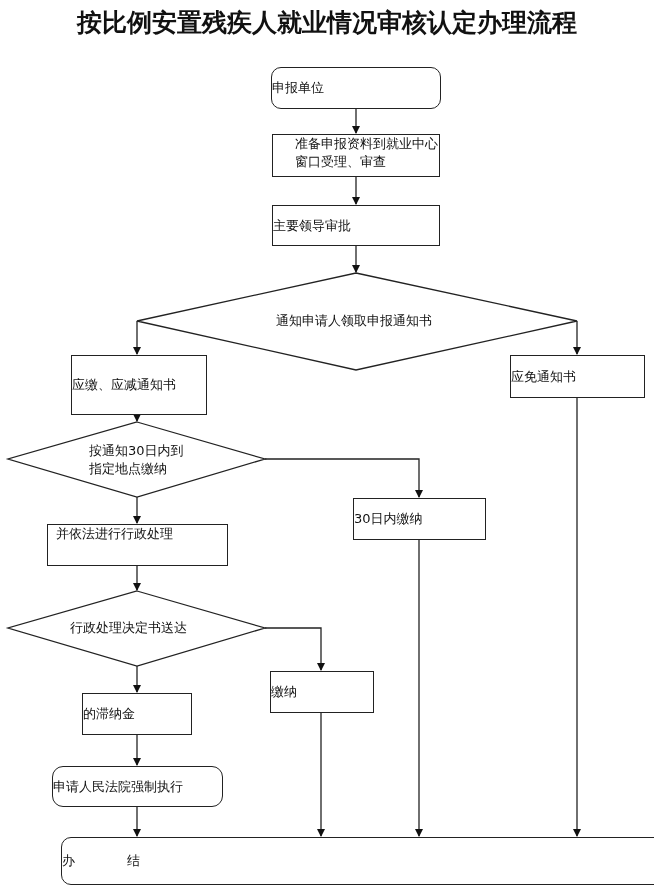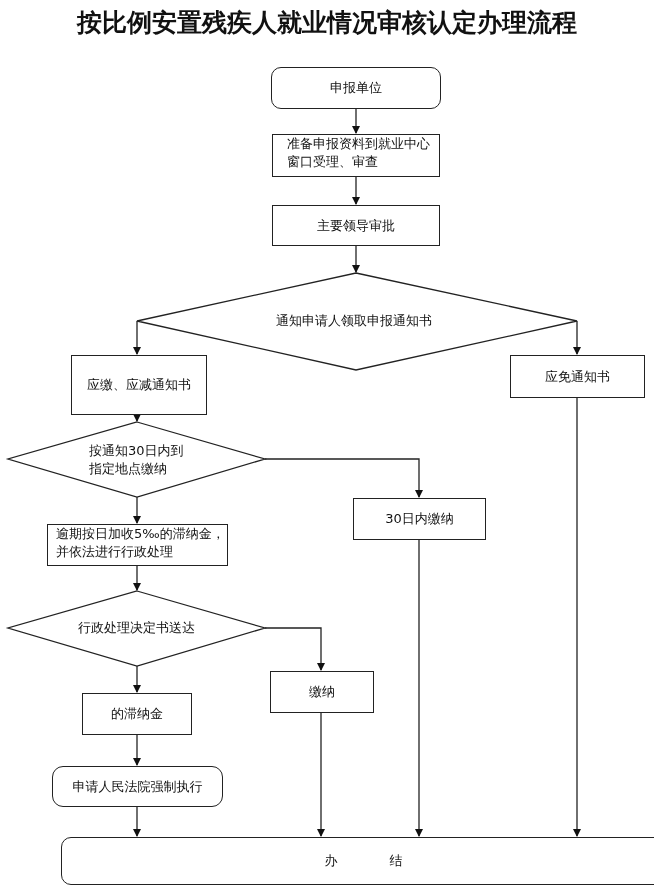--- a/index.html
+++ b/index.html
@@ -2,22 +2,22 @@
 <html><head>
 <meta charset="utf-8">
 <style>
   html, body { margin: 0; padding: 0; background: #ffffff; }
   body { width: 654px; height: 888px; position: relative; overflow: hidden;
          font-family: "DejaVu Sans", sans-serif; color: #111; }
   .title { position: absolute; left: 0; top: 6px; width: 654px; text-align: center;
            font-family: "DejaVu Serif", serif; font-weight: bold; font-size: 25px; letter-spacing: 0px; color: #111; }
   svg.flow { position: absolute; left: 0; top: 0; }
   .box { position: absolute; border: 1px solid #222; background: #fff; box-sizing: border-box;
-         display: flex; align-items: center; justify-content: center; font-size: 13px; line-height: 18px; }
-  .box.left { justify-content: flex-start; padding-left: 14px; }
+         display: flex; align-items: center; font-size: 13px; line-height: 18px; }
+  .box.left { justify-content: flex-start; padding-left: 22px; }
   .box.rounded { border-radius: 10px; }
   .dtext { position: absolute; font-size: 13px; line-height: 18px; }
 </style>
 </head>
 <body>
 
 <div class="title">按比例安置残疾人就业情况审核认定办理流程</div>
 
 <svg class="flow" width="654" height="888">
   <defs>
@@ -91,25 +91,24 @@
 <div class="dtext" style="left:89px; top:442px;">
   <div>按通知30日内到</div>
   <div>指定地点缴纳</div>
 </div>
 
 <div class="box" style="left:353px; top:498px; width:133px; height:42px;">
   <span>30日内缴纳</span>
 </div>
 
 <div class="box left" style="left:47px; top:524px; width:181px; height:42px; flex-direction:column; align-items:flex-start; padding-left:8px;">
-  <span>逾期按日加收5‰的滞纳金，</span>
   <span>并依法进行行政处理</span>
 </div>
 
-<div class="dtext" style="left:78px; top:619px;">行政处理决定书送达</div>
+<div class="dtext" style="left:70px; top:619px;">行政处理决定书送达</div>
 
 <div class="box" style="left:270px; top:671px; width:104px; height:42px;">
   <span>缴纳</span>
 </div>
 
 <div class="box" style="left:82px; top:693px; width:110px; height:42px;">
   <span>的滞纳金</span>
 </div>
 
 <div class="box" style="left:52px; top:766px; width:171px; height:41px;border-radius:11px;">

